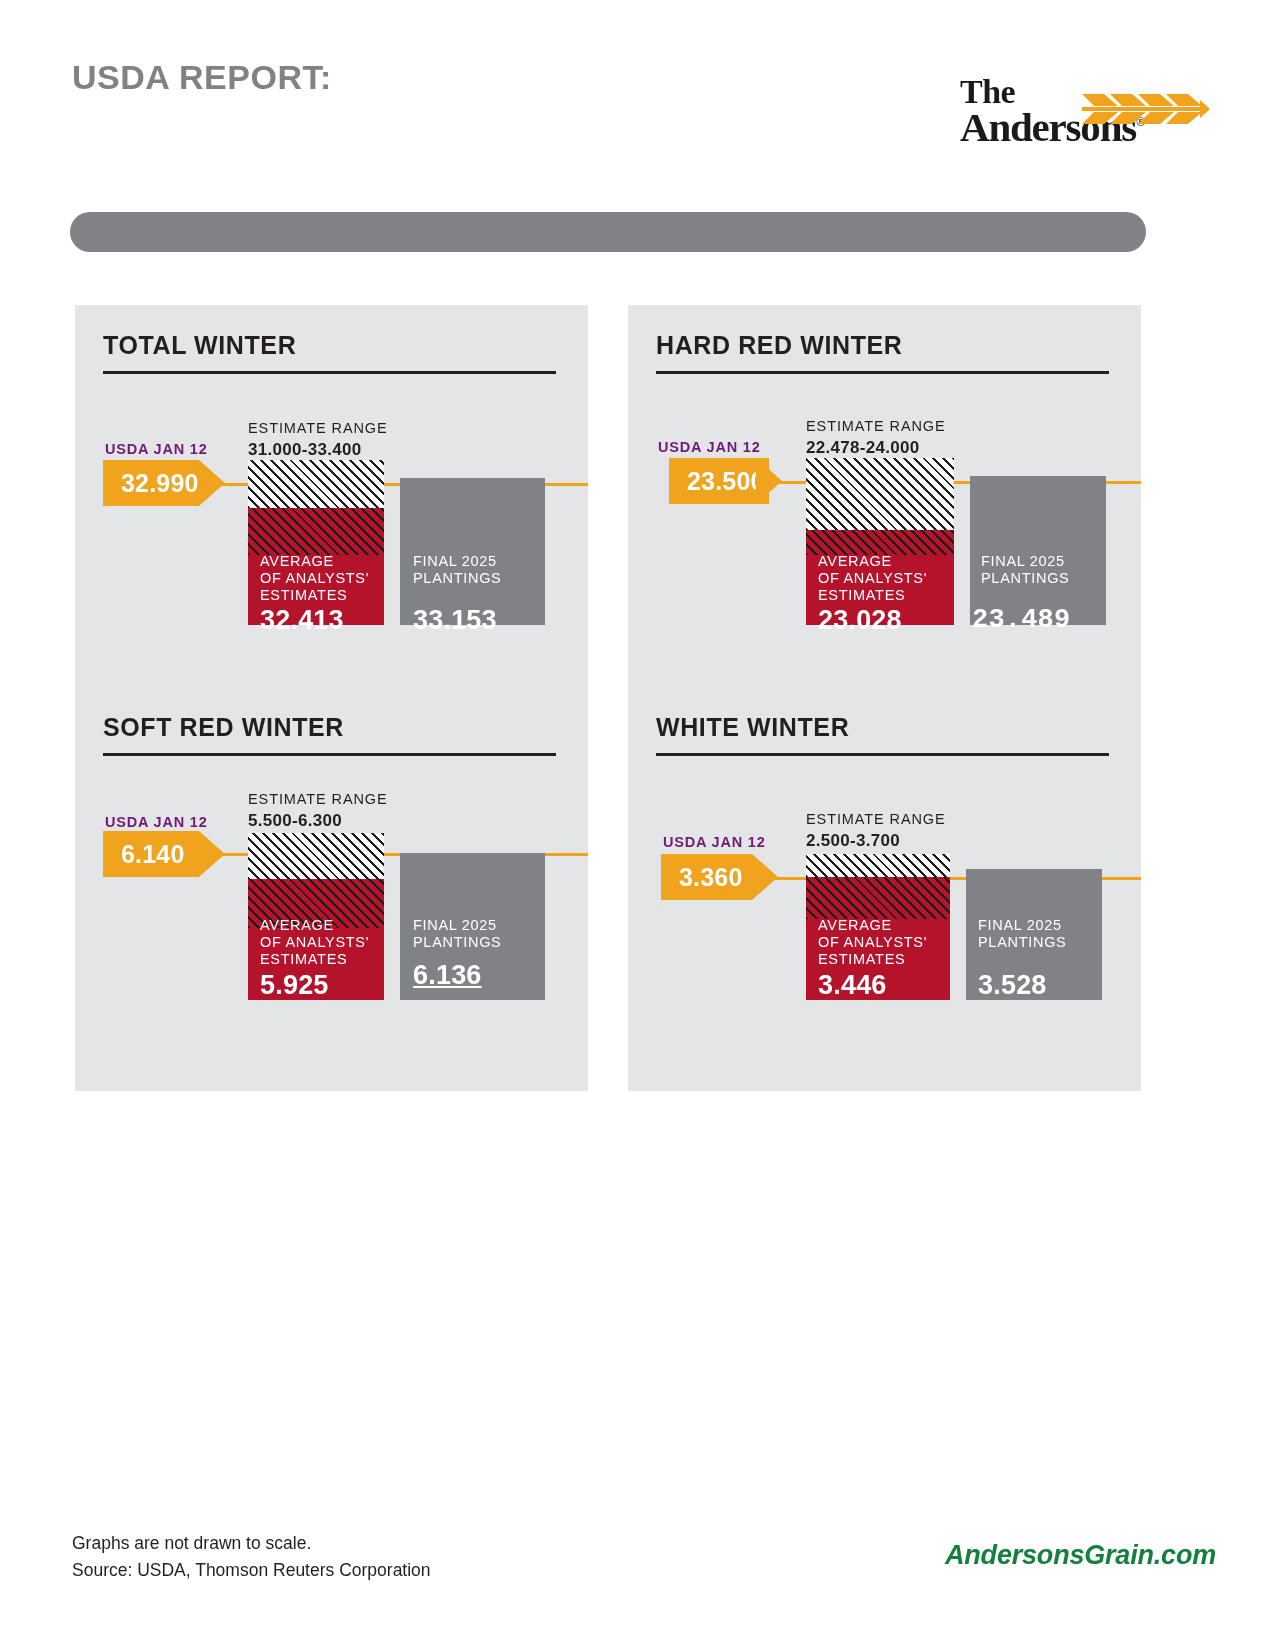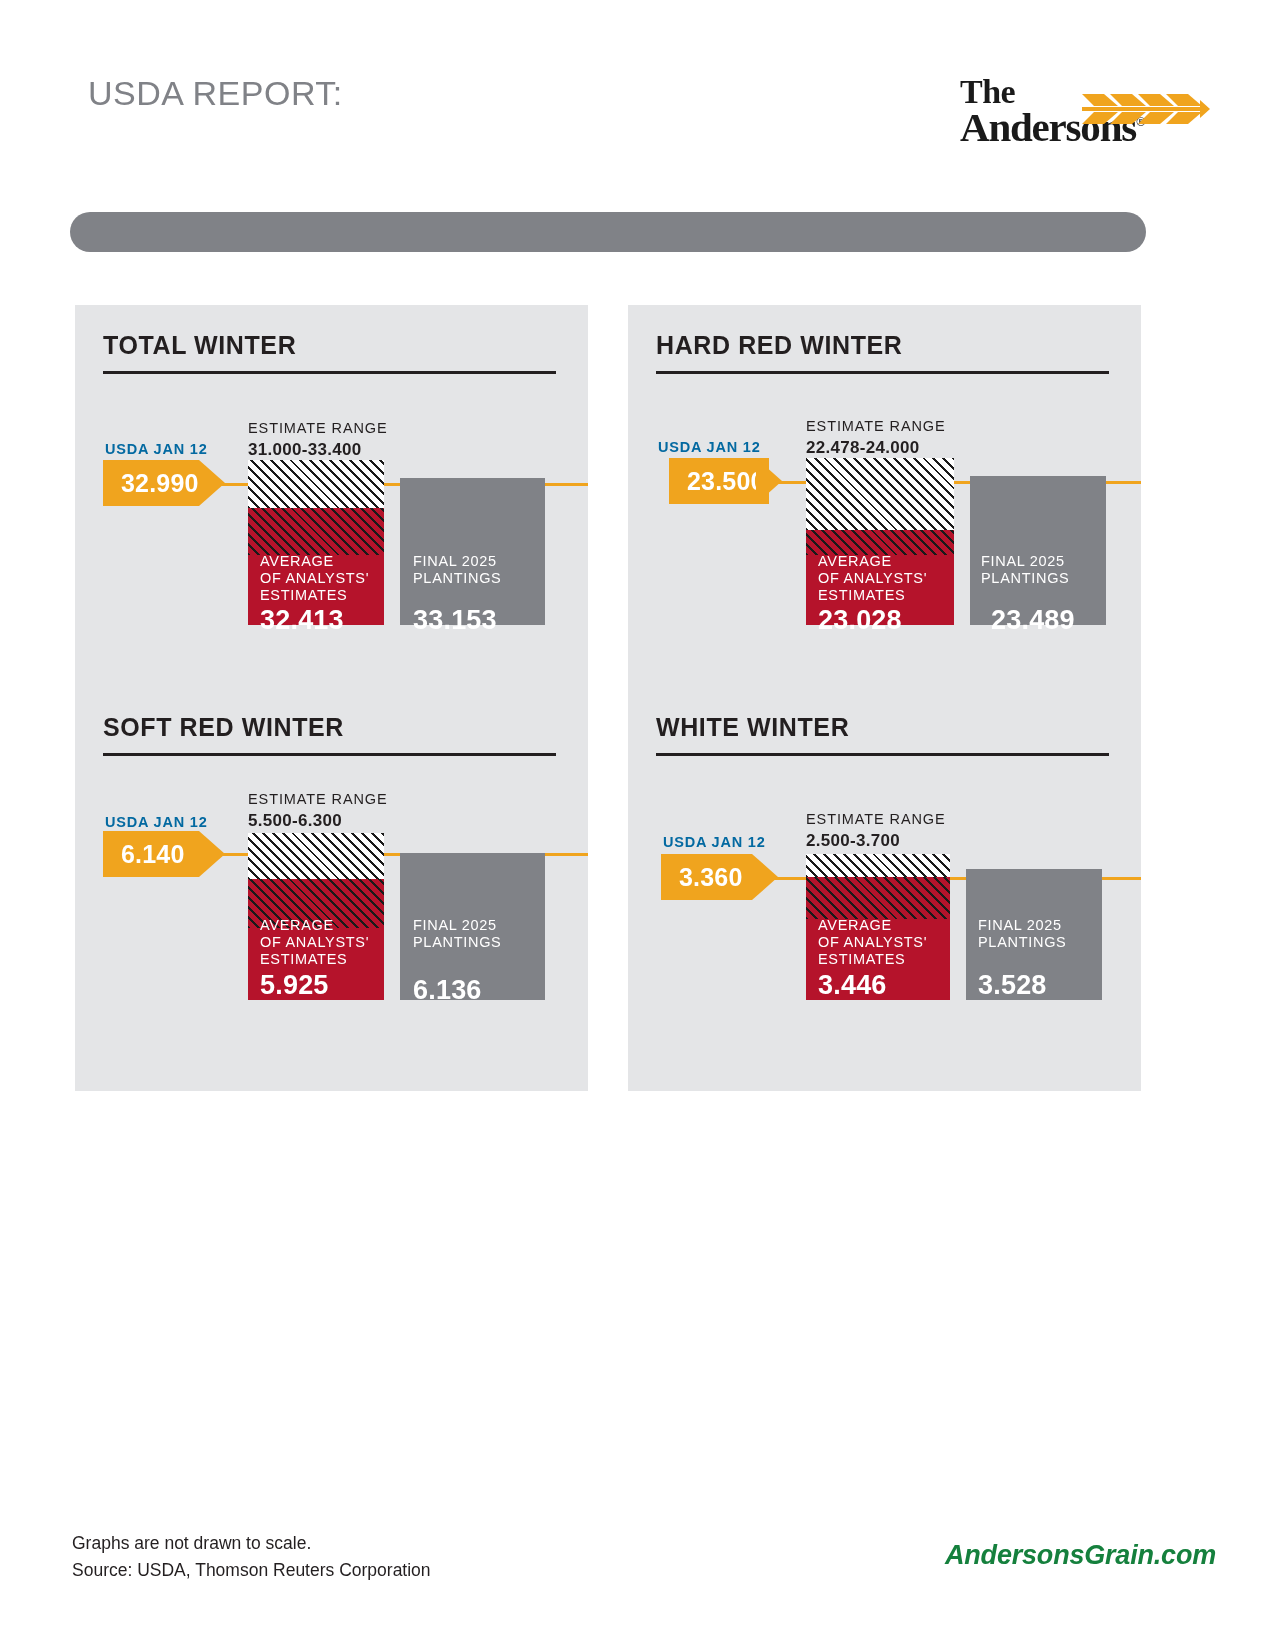--- a/index.html
+++ b/index.html
@@ -8,22 +8,22 @@
     background:#ffffff;
     font-family:"Liberation Sans", sans-serif;
     color:#231f20;
     position:relative;
     overflow:hidden;
   }
 
   
   .header{position:absolute;left:72px;top:60px;right:60px;height:120px;}
   .kicker{
-    font-size:34px;letter-spacing:.5px;font-weight:400;
-    color:#808287;line-height:1;margin:16px;
+    font-size:34px;letter-spacing:.5px;font-weight:700;
+    color:#808287;line-height:1;margin:0;
   }
   .headline{
     font-size:47px;font-weight:700;letter-spacing:.2px;
     color:#F0A41E;line-height:1;margin:14px 0 0 0;
     white-space:nowrap;
   }
 
   
   .logo{position:absolute;right:6px;top:12px;width:250px;height:88px;}
   .logo-text{
@@ -66,21 +66,21 @@
   }
   .panel-rule{
     position:absolute;left:28px;top:66px;width:453px;height:3px;background:#231f20;
   }
 
   
   .chart{position:absolute;left:0;top:0;width:513px;height:341px;}
 
   .usda-label{
     position:absolute;font-size:14.5px;font-weight:700;letter-spacing:.8px;
-    color:#0369a1;white-space:nowrap;
+    color:#701a75;white-space:nowrap;
   }
   .range-label{
     position:absolute;font-size:14.5px;letter-spacing:.9px;
     color:#231f20;white-space:nowrap;
   }
   .range-value{
     position:absolute;font-size:17px;font-weight:700;letter-spacing:.3px;
     color:#231f20;white-space:nowrap;
   }
 
@@ -211,21 +211,21 @@
     <div class="hatch-red" style="left:178px;top:225px;width:148px;height:25px;"></div>
     <div class="bar-red" style="left:178px;top:250px;width:148px;height:70px;"></div>
     <div class="bar-caption" style="left:190px;top:248px;width:125px;">AVERAGE
 OF ANALYSTS'
 ESTIMATES</div>
     <div class="bar-number" style="left:190px;top:300px;">23.028</div>
 
     <div class="bar-gray" style="left:342px;top:171px;width:136px;height:149px;"></div>
     <div class="bar-caption" style="left:353px;top:248px;width:125px;">FINAL 2025
 PLANTINGS</div>
-    <div class="bar-number" style="left:363px;top:300px;">23.489</div>
+    <div class="bar-number" style="left:344px;top:300px;font-family:Liberation Mono, monospace;">23.489</div>
 
     <div class="flag" style="left:28px;top:153px;width:122px;">
       <div class="flag-body" style="width:100px;margin-left:13px;">23.500</div>
       <div class="flag-tip" style="left:100px;"></div>
     </div>
   </div>
 </div>
 
 <div class="panel p2">
   <div class="panel-title">SOFT RED WINTER</div>
@@ -242,21 +242,21 @@
     <div class="hatch-red" style="left:173px;top:192px;width:136px;height:49px;"></div>
     <div class="bar-red" style="left:173px;top:241px;width:136px;height:72px;"></div>
     <div class="bar-caption" style="left:185px;top:230px;width:120px;">AVERAGE
 OF ANALYSTS'
 ESTIMATES</div>
     <div class="bar-number" style="left:185px;top:283px;">5.925</div>
 
     <div class="bar-gray" style="left:325px;top:166px;width:145px;height:147px;"></div>
     <div class="bar-caption" style="left:338px;top:230px;width:130px;">FINAL 2025
 PLANTINGS</div>
-    <div class="bar-number" style="left:338px;top:288px;">6.136</div>
+    <div class="bar-number" style="left:338px;top:273px;text-decoration:underline;">6.136</div>
 
     <div class="flag" style="left:28px;top:144px;width:118px;padding-left:17px;">
       <div class="flag-body" style="width:96px;">6.140</div>
       <div class="flag-tip" style="left:96px;"></div>
     </div>
   </div>
 </div>
 
 <div class="panel p3">
   <div class="panel-title">WHITE WINTER</div>

